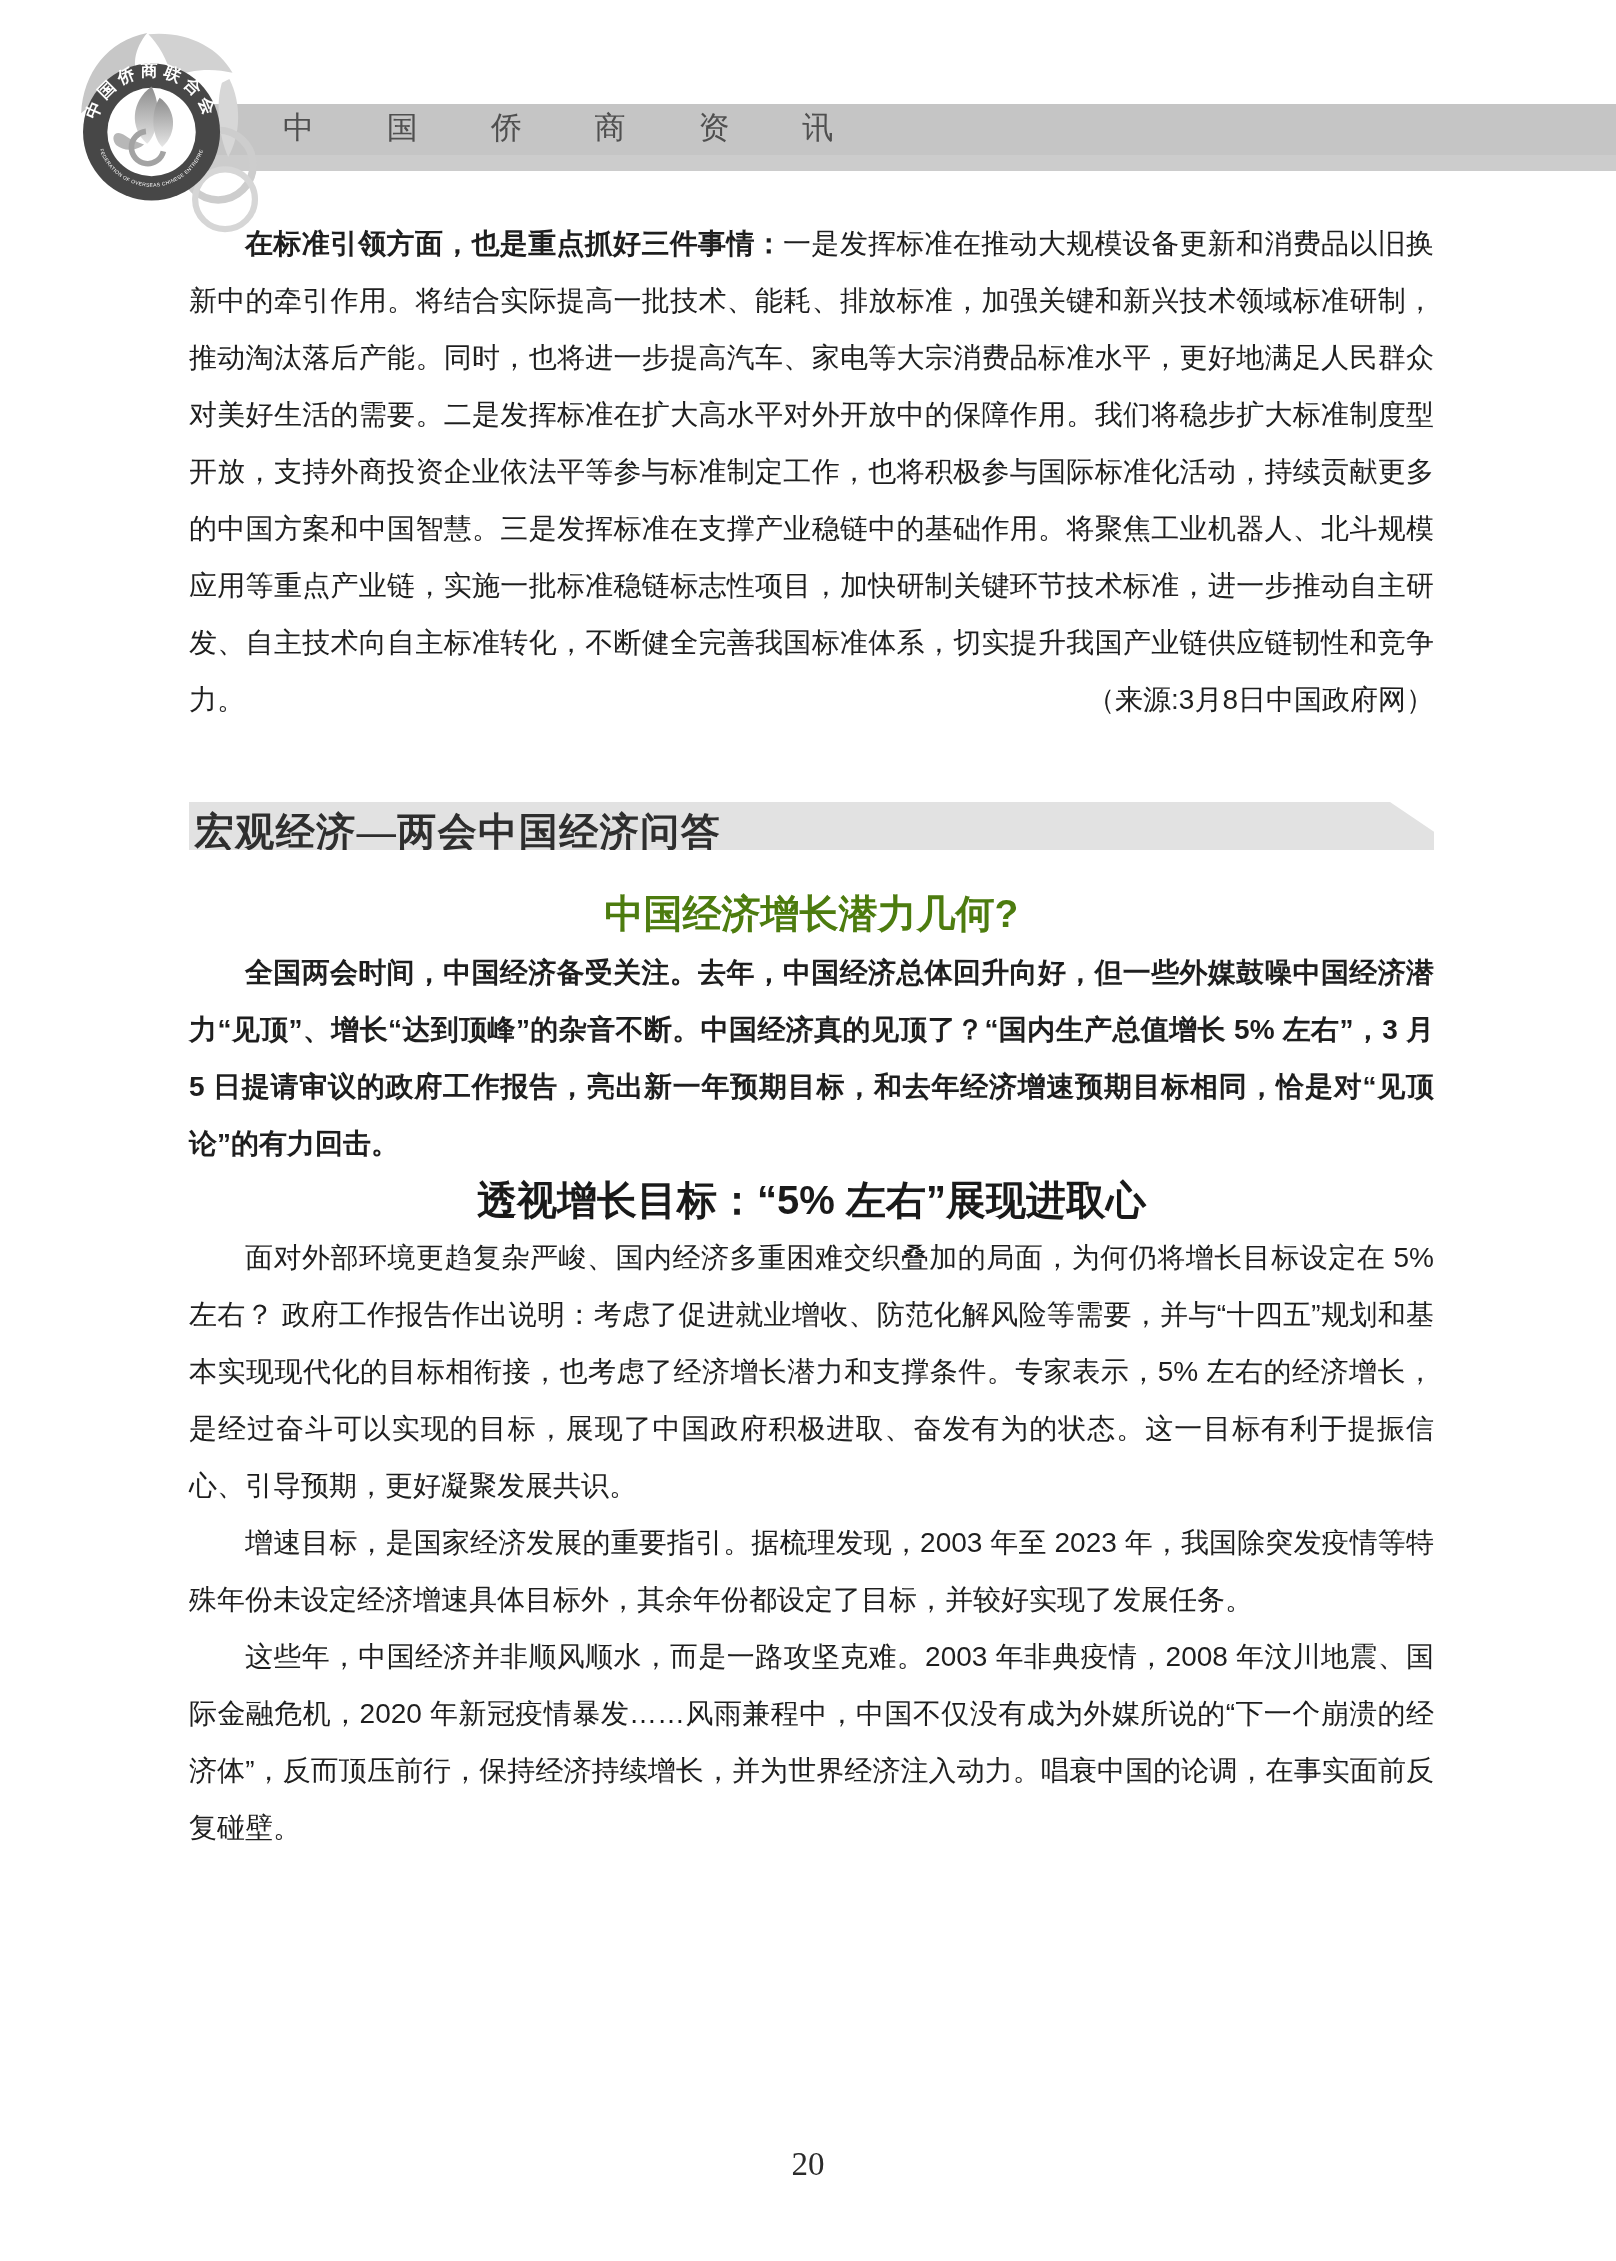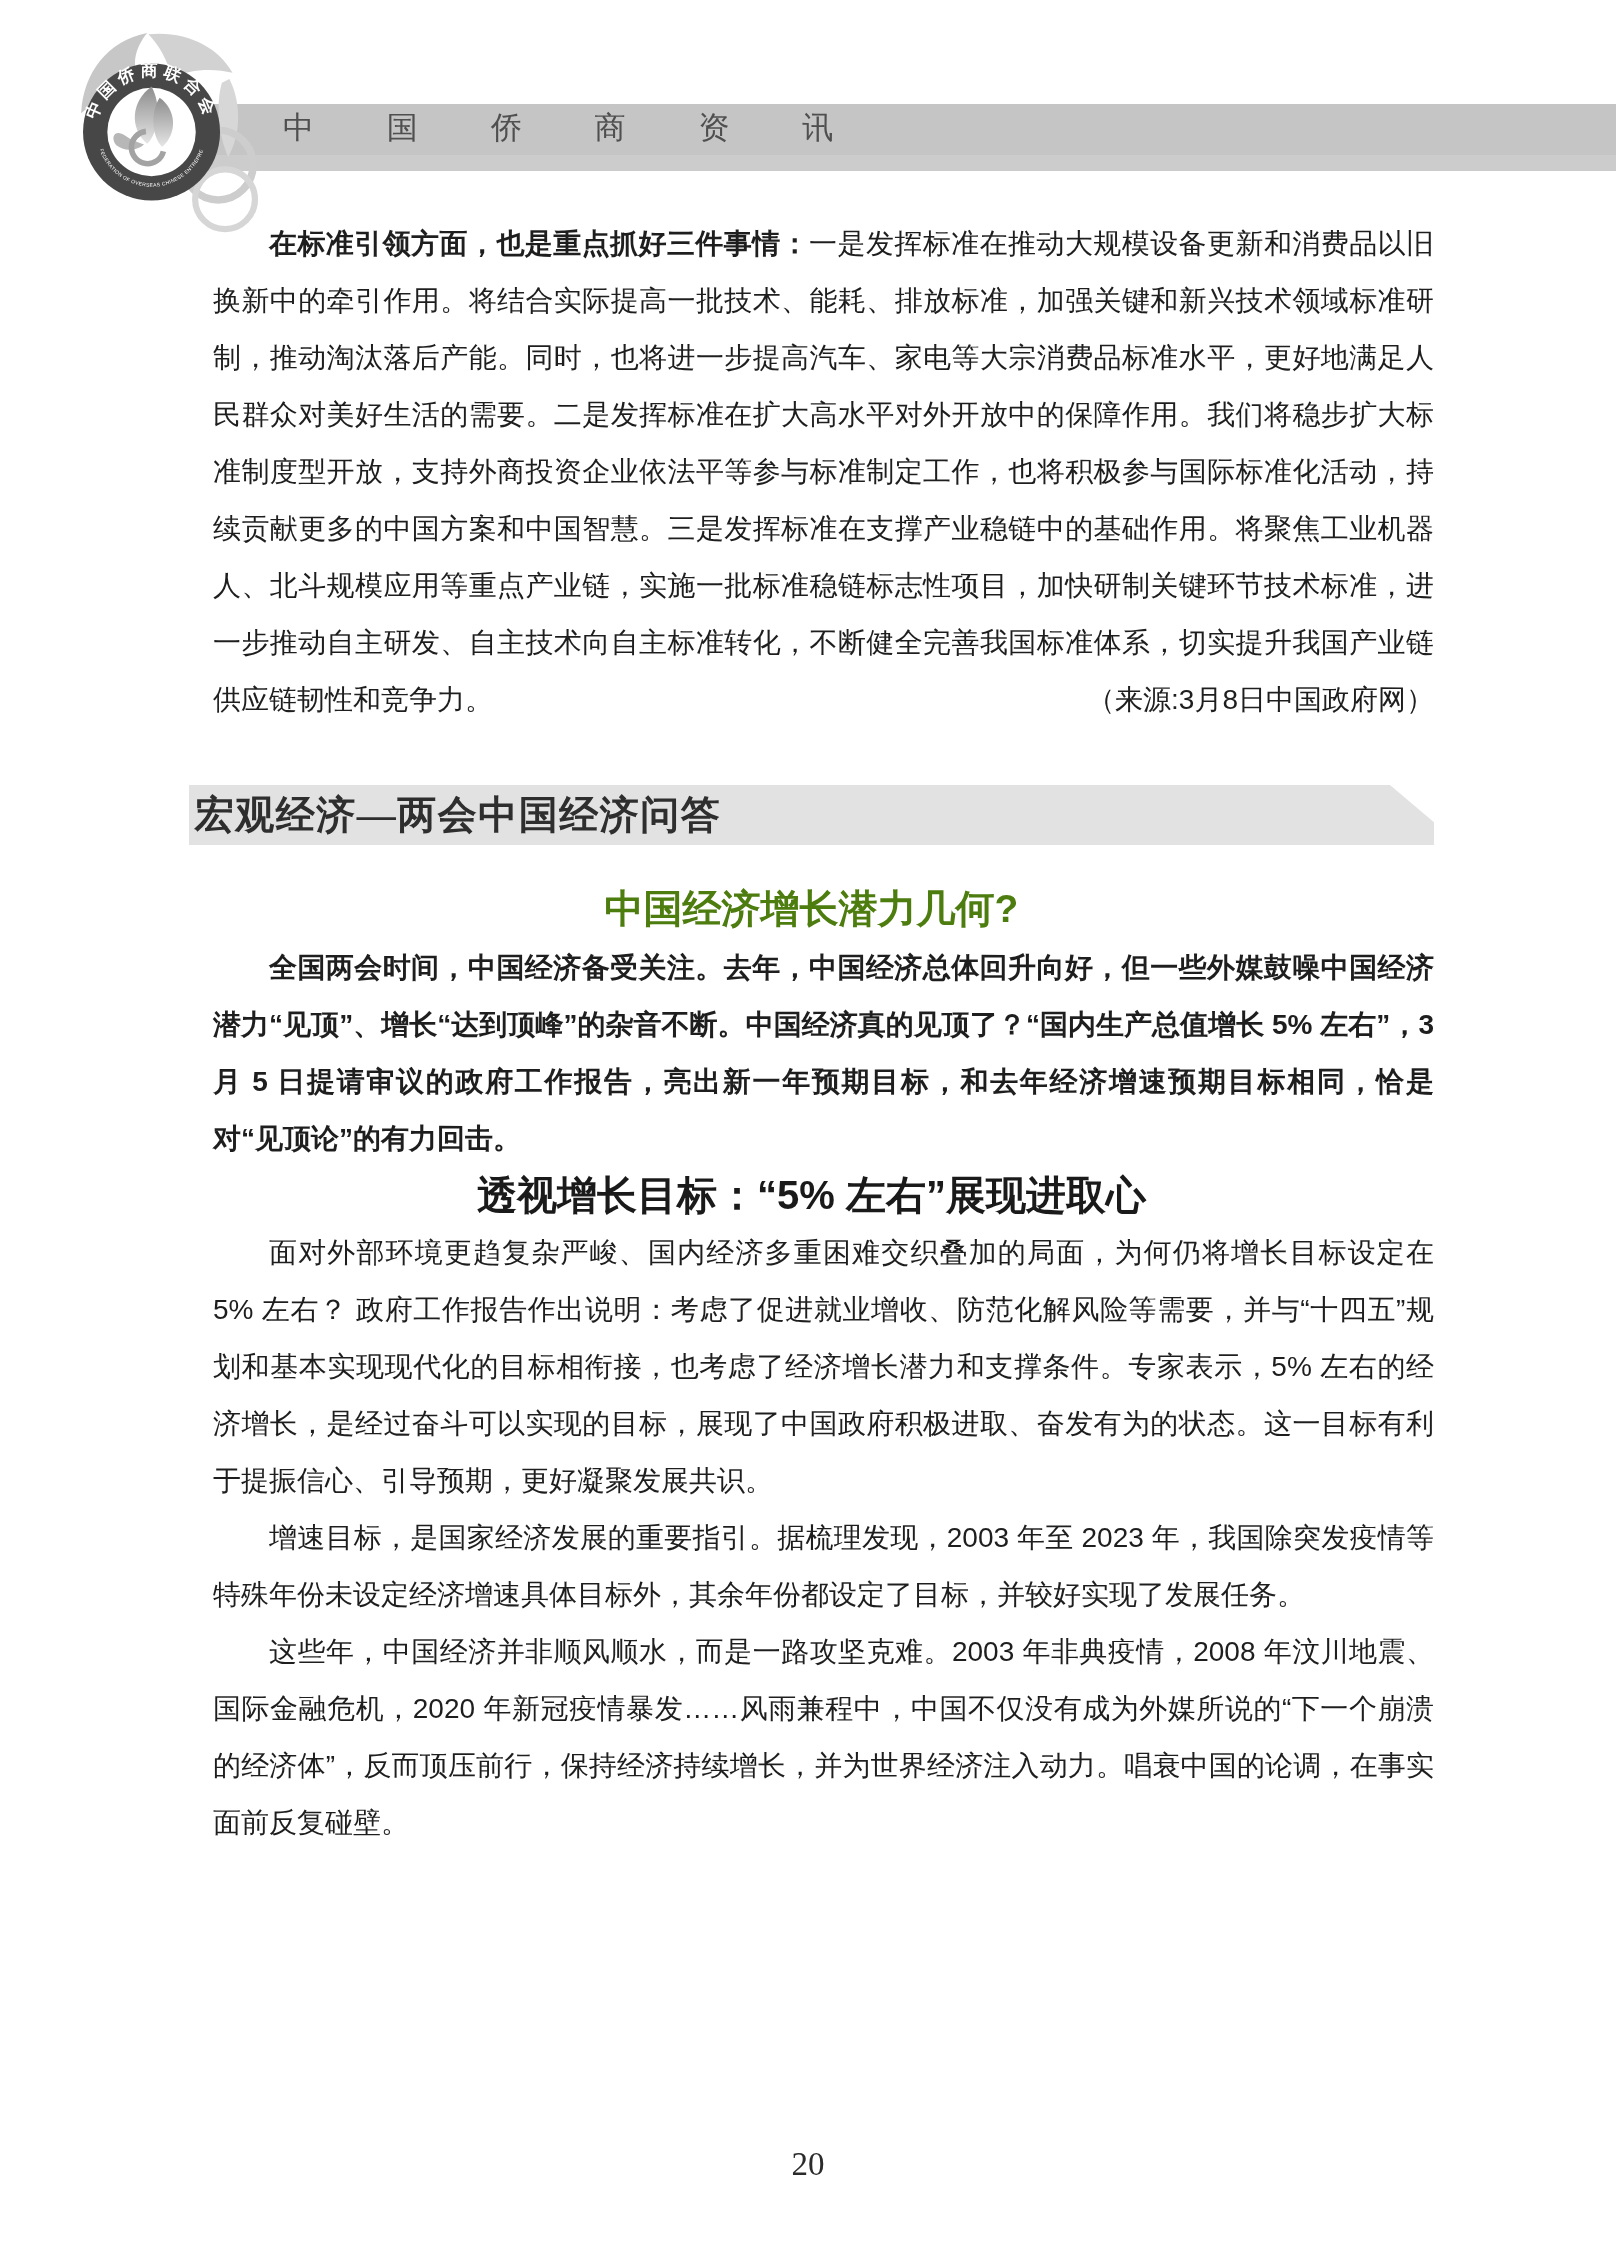--- a/index.html
+++ b/index.html
@@ -42,34 +42,34 @@
     position: absolute;
     left: 189px; right: 182px; top: 215px;
   }
   .para {
     margin: 0;
     font-size: 28px;
     line-height: 57px;
     text-align: justify;
     color: #1e1e1e;
   }
-  .indent { text-indent: 2em; margin-left: 24px; }
+  .indent { text-indent: 2em; }
   .lead-bold { font-weight: bold; }
   .bold-para { font-weight: bold; }
   .src {
     float: right;
     font-size: 28px;
     line-height: 57px;
     color: #1e1e1e;
   }
 
   
   .banner {
-    margin-top: 57px;
-    height: 60px;
+    margin-top: 74px;
+    height: 48px;
     background: #e2e2e2;
     clip-path: polygon(0 0, calc(100% - 44px) 0, 100% 62%, 100% 100%, 0 100%);
   }
   .banner-text {
     font-family: "Liberation Serif", serif;
     font-weight: bold;
     font-size: 39px;
     line-height: 60px;
     color: #2e2e2e;
     padding-left: 5.8px;

